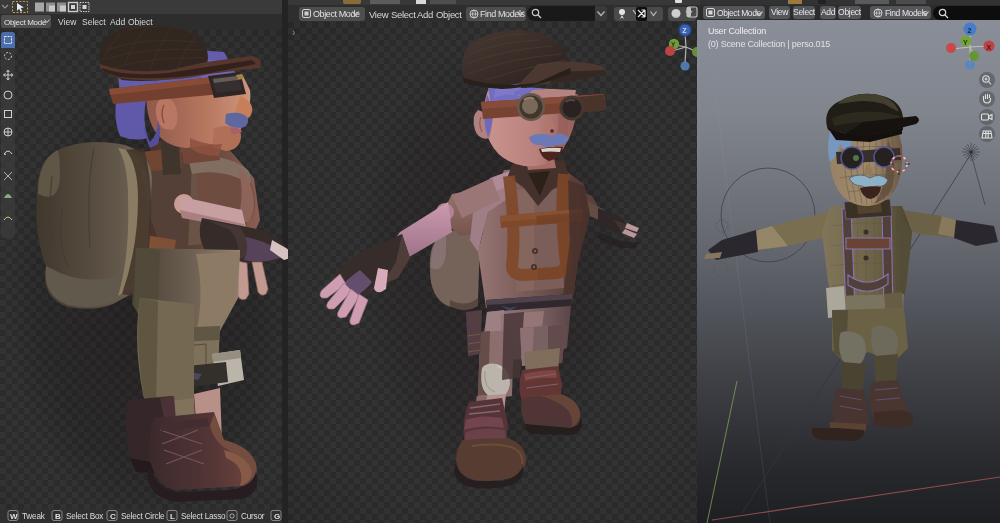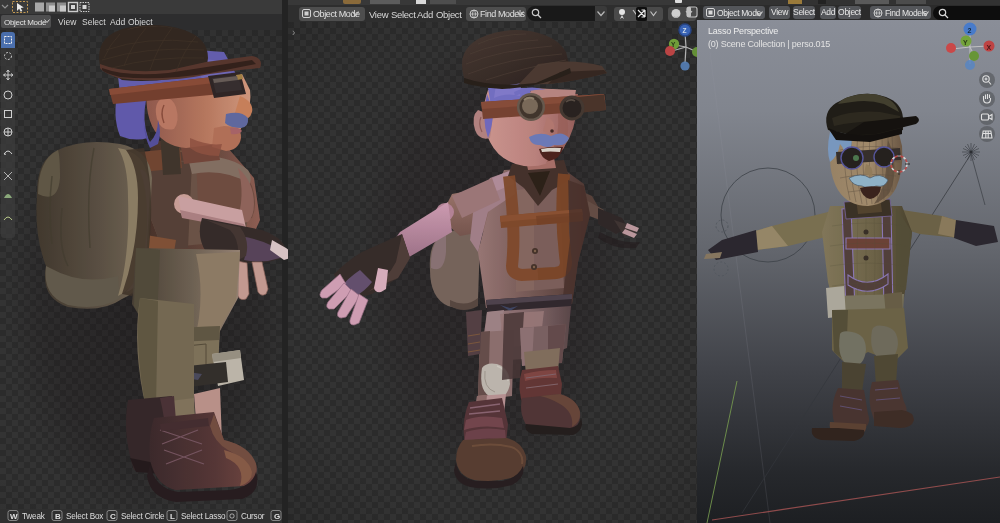--- a/index.html
+++ b/index.html
@@ -531,21 +531,21 @@
 <div class="abs" style="left:697px;top:20px;width:3px;height:503px;background:linear-gradient(#8a8e98 0%, #81858e 20%, #64676e 45%, #404248 70%, #26282c 90%, #1d1f22 100%);"></div>
 <div class="abs" id="p3">
   <div class="abs sliver"></div>
   <div class="abs" style="left:88px;top:0;width:14px;height:4px;background:#9a7a3a;"></div>
   <div class="abs" style="left:118px;top:0;width:8px;height:4px;background:#222;"></div>
   <div class="abs" style="left:155px;top:0;width:34px;height:4px;background:#5a5a5a;"></div>
   <div class="abs" style="left:196px;top:0;width:30px;height:4px;background:#4c4c4c;"></div>
   <div class="abs hdr"></div>
   <div class="abs vp"></div>
   <div class="abs" style="left:-3px;top:24px;color:#8a8f96;font-size:10px;">›</div>
-  <div class="abs" style="left:8px;top:26px;color:#ededed;font-size:9px;letter-spacing:-0.2px;">Lasso Perspective</div>
+  <div class="abs" style="left:8px;top:26px;color:#ededed;font-size:9px;letter-spacing:-0.2px;">User Collection</div>
   <div class="abs" style="left:8px;top:38.5px;color:#e2e2e2;font-size:9px;letter-spacing:-0.2px;">(0) Scene Collection | perso.015</div>
 
   <div class="abs" style="left:3px;top:6px;width:62px;height:13px;background:#54565a;border-radius:3px;"></div>
   <svg class="abs" style="left:6px;top:8px" width="9" height="9">
       <rect x="0.5" y="0.5" width="8" height="8" rx="1.5" fill="none" stroke="#d8d8d8"></rect>
       <rect x="2.5" y="2.5" width="4" height="4" fill="#d8d8d8"></rect>
     </svg>
   <div class="abs" style="left:17px;top:8px;font-size:8.5px;color:#e6e6e6;letter-spacing:-0.4px;">Object Mode</div>
   <svg class="abs" style="left:56px;top:11px" width="7" height="6">
       <path d="M0.5 0.5 l3 4 l3 -4" stroke="#d0d0d0" stroke-width="1.1" fill="none"></path>

